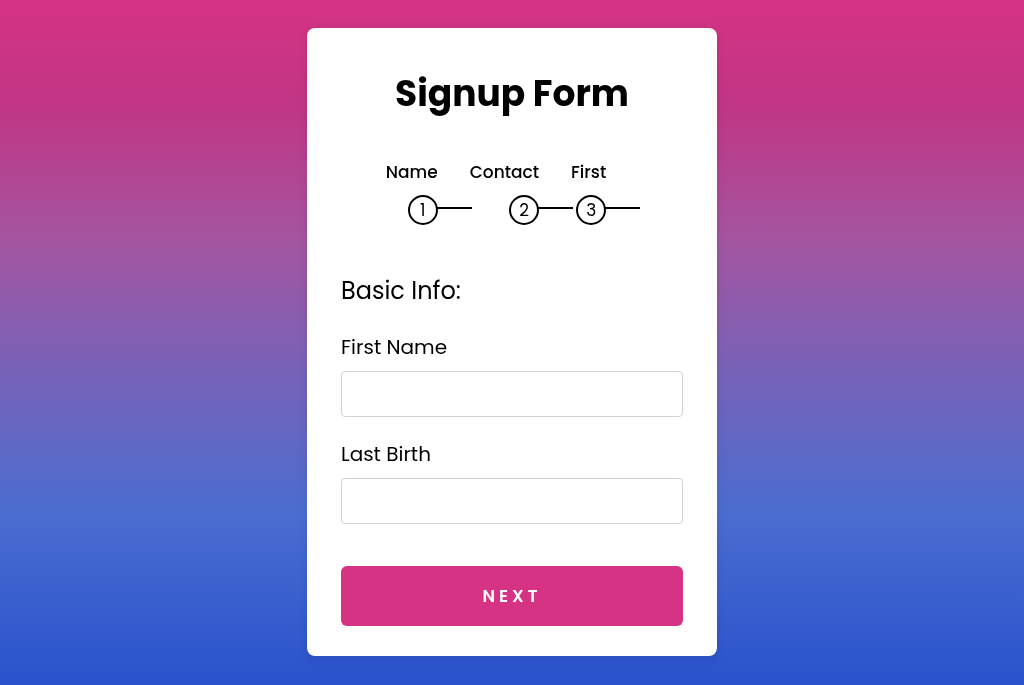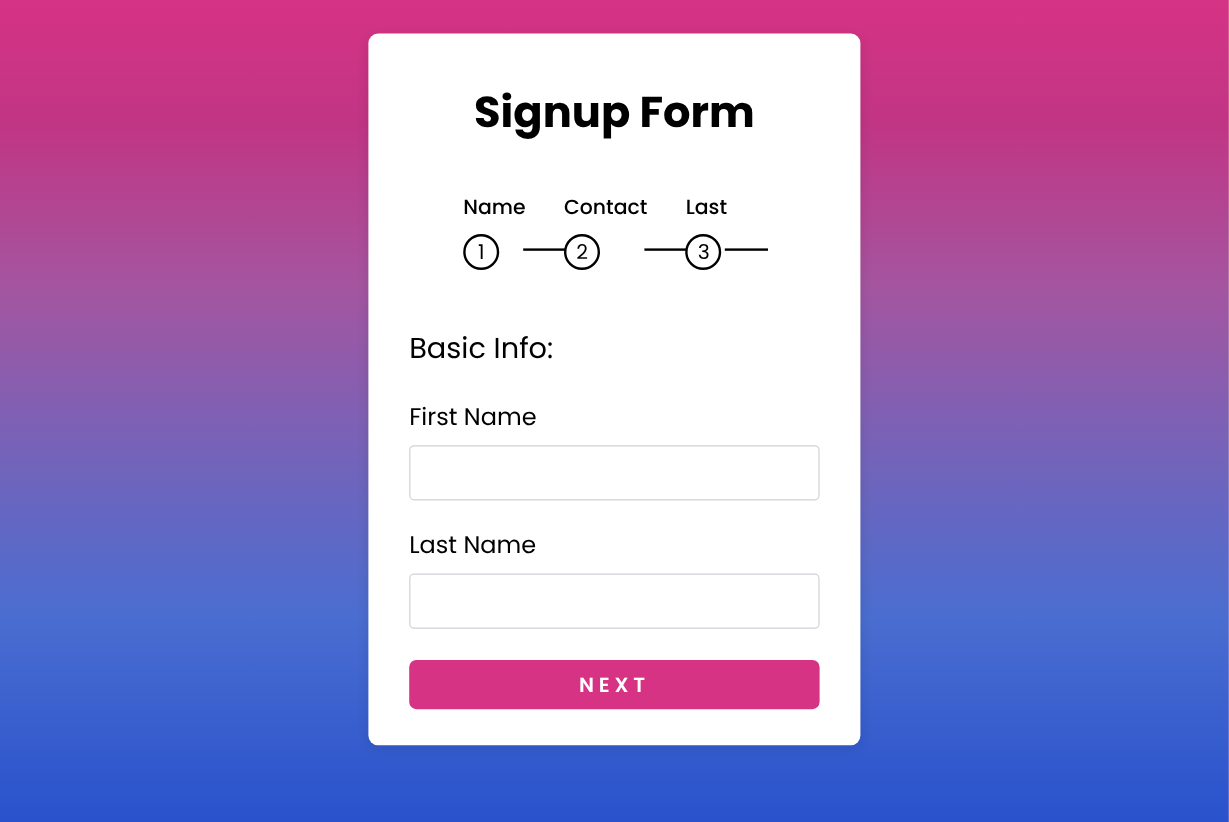--- a/index.html
+++ b/index.html
@@ -40,21 +40,21 @@
       display: flex;
       justify-content: center;
       align-items: center;
       margin-bottom: 48px;
       padding: 0 12px;
     }
     
     .step {
       display: flex;
       flex-direction: column;
-      align-items: flex-start;
+      align-items: flex-end;
       position: relative;
     }
     
     .step-label {
       font-size: 17px;
       font-weight: 500;
       color: #000;
       margin-bottom: 10px;
       white-space: nowrap;
     }
@@ -106,30 +106,30 @@
       border: 1px solid #ced4da;
       border-radius: 4px;
       padding: 0 12px;
       font-size: 16px;
       font-family: inherit;
       background: #fff;
     }
     
     .next-button {
       width: 100%;
-      height: 41px;
+      height: 60px;
       background: #d63384;
       color: #fff;
       border: none;
       border-radius: 6px;
       font-size: 17px;
       font-weight: 600;
       letter-spacing: 4px;
       cursor: pointer;
-      margin-top: 4px;
+      margin-top: 20px;
       font-family: inherit;
     }
   </style>
 </head>
 <body>
 
 <div class="card">
   <h1 class="title">Signup Form</h1>
   
   <div class="stepper">
@@ -137,32 +137,32 @@
       <div class="step-label">Name</div>
       <div class="step-circle">1</div>
     </div>
     <div class="connector"></div>
     <div class="step">
       <div class="step-label">Contact</div>
       <div class="step-circle">2</div>
     </div>
     <div class="connector"></div>
     <div class="step">
-      <div class="step-label">Last</div>
+      <div class="step-label">First</div>
       <div class="step-circle">3</div>
     </div>
     <div class="connector"></div>
   </div>
   
   <h2 class="section-title">Basic Info:</h2>
   
   <div class="field">
     <label class="field-label">First Name</label>
     <input type="text" class="field-input" value="" style="">
   </div>
   
   <div class="field">
-    <label class="field-label">Last Name</label>
+    <label class="field-label">Last Birth</label>
     <input type="text" class="field-input" value="" style="">
   </div>
   
   <button class="next-button">NEXT</button>
 </div>
 
 </body></html>

